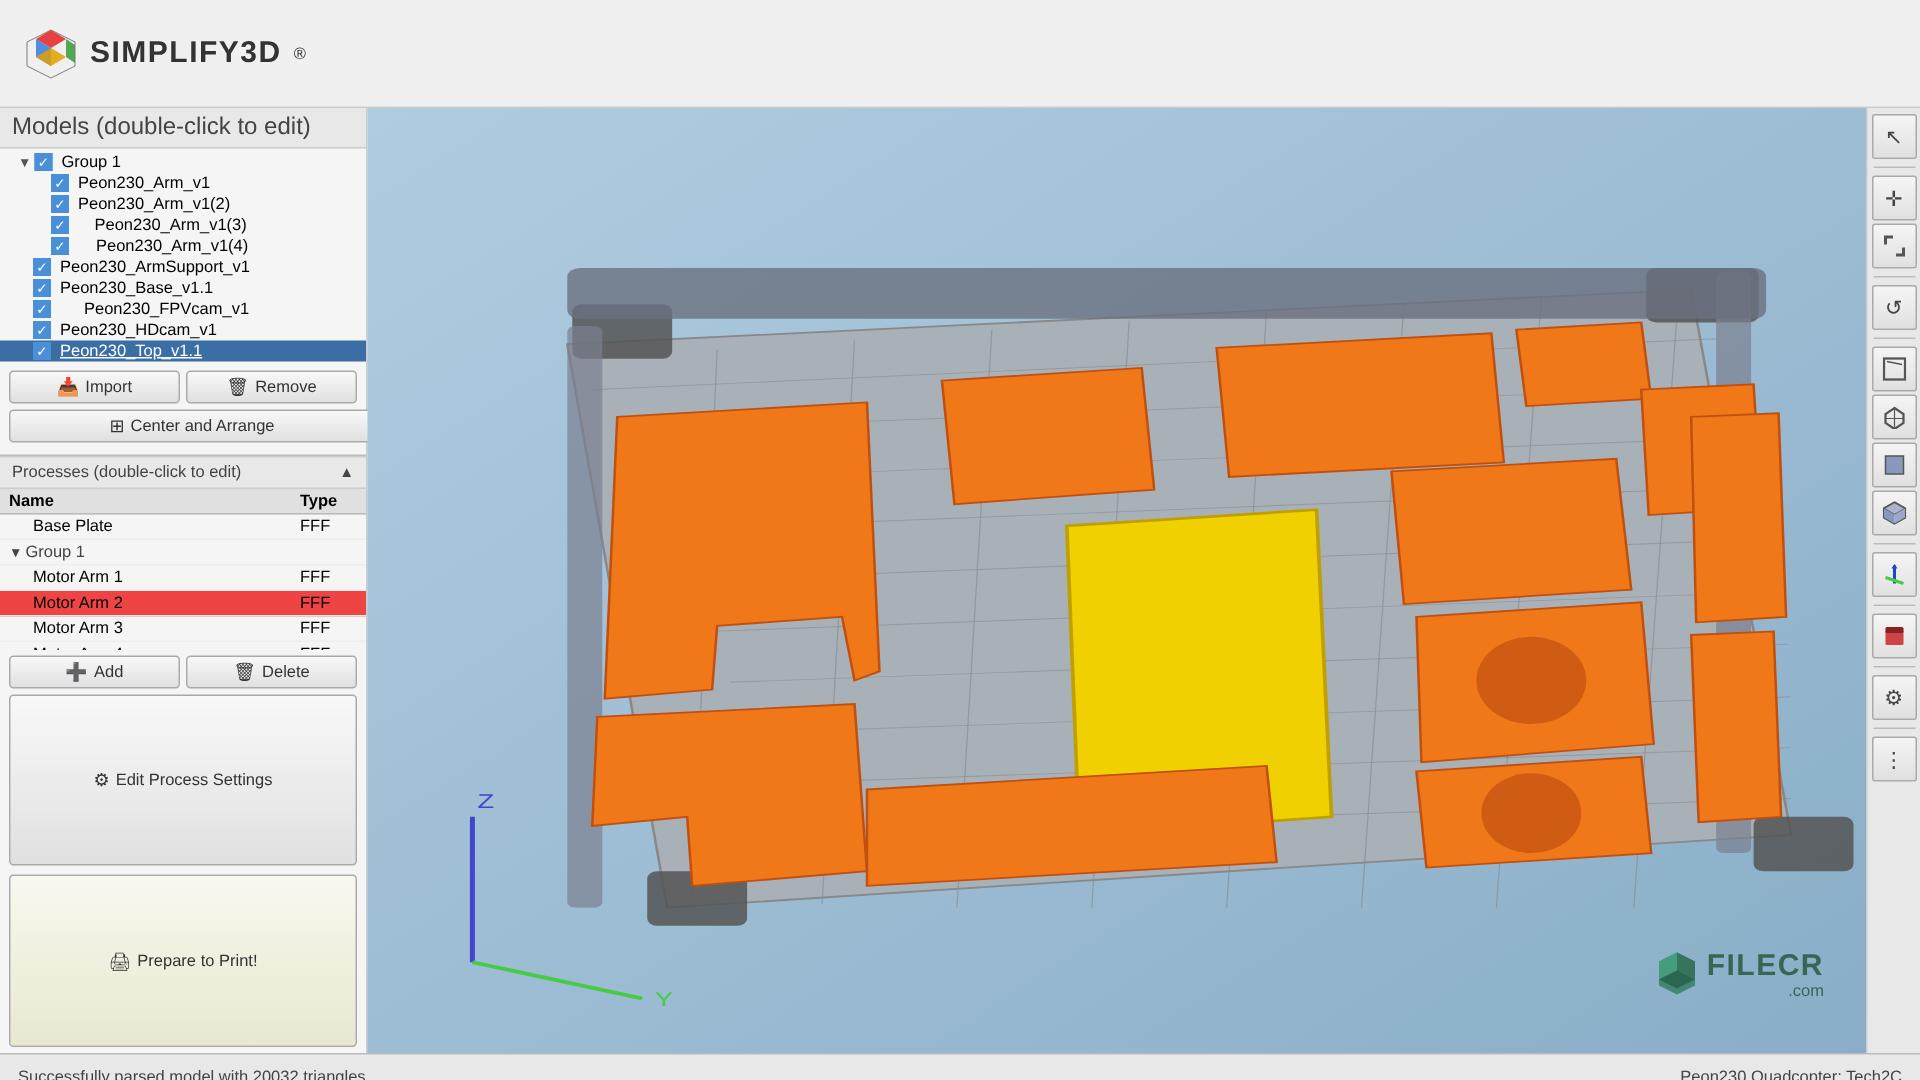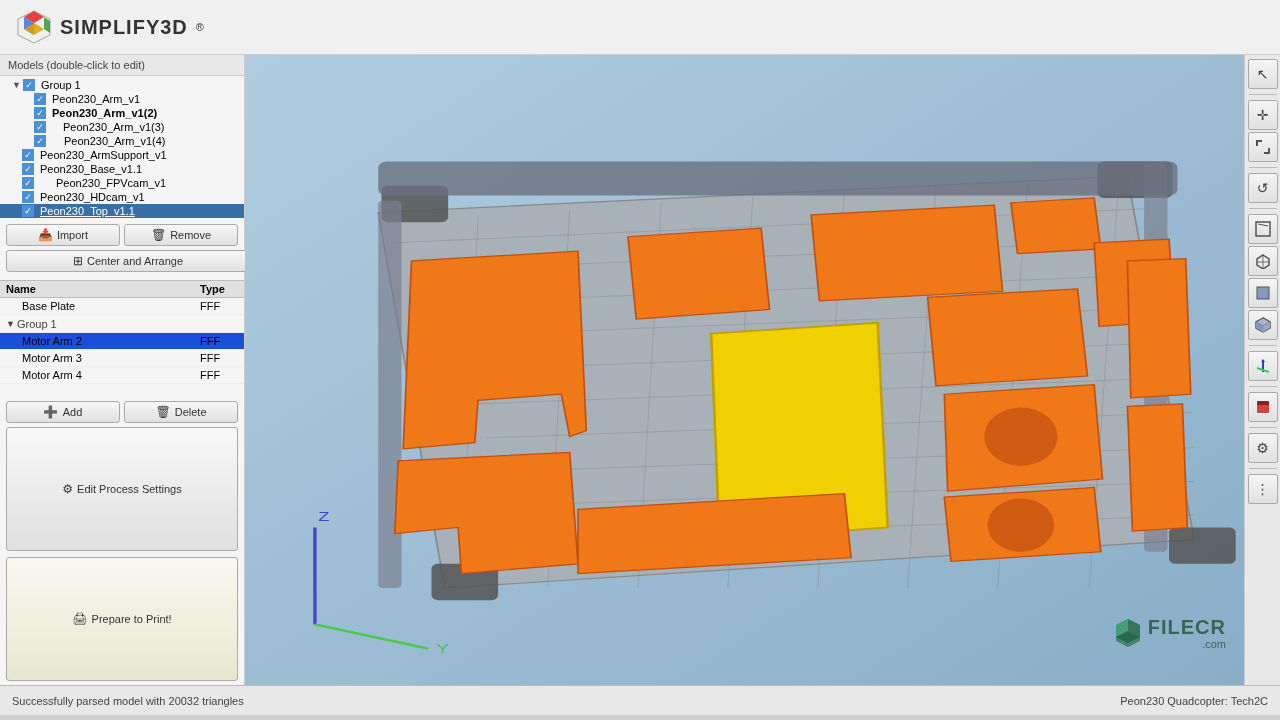--- a/index.html
+++ b/index.html
@@ -8,21 +8,21 @@
       height: 720px;
       overflow: hidden;
       font-family: Arial, sans-serif;
       font-size: 12px;
       background: #d0d0d0;
     }
 
     
     #titlebar {
       width: 100%;
-      height: 55px;
+      height: 72px;
       background: #f0f0f0;
       display: flex;
       align-items: center;
       padding: 0 16px;
       border-bottom: 1px solid #ccc;
     }
     #logo-area {
       display: flex;
       align-items: center;
       gap: 8px;
@@ -57,21 +57,21 @@
 
     
     #models-section {
       flex: 0 0 auto;
       border-bottom: 1px solid #bbb;
       padding-bottom: 4px;
     }
     #models-header {
       background: #e8e8e8;
       padding: 4px 8px;
-      font-size: 11px;
+      font-size: 16px;
       color: #444;
       border-bottom: 1px solid #ccc;
     }
     #models-tree {
       padding: 2px 0;
       font-size: 11px;
     }
     .tree-item {
       display: flex;
       align-items: center;
@@ -166,21 +166,21 @@
       padding: 2px 6px;
       text-align: left;
       font-size: 11px;
       font-weight: bold;
     }
     tbody td {
       padding: 2px 6px;
       font-size: 11px;
       border-bottom: 1px solid #eee;
     }
-    .proc-row.selected { background: #1d4ed8; }
+    .proc-row.selected { background: #ef4444; }
     .proc-group-row td { color: #444; }
 
     
     #processes-buttons {
       display: flex;
       gap: 4px;
       padding: 4px 6px;
     }
     #edit-process-btn, #prepare-btn {
       width: calc(100% - 12px);
@@ -304,21 +304,21 @@
             <span class="indent2" style="display:inline-flex;align-items:center;">
               <span style="width:10px;display:inline-block;"></span>
               <span class="checkbox checked">✓</span>
               <span style="margin-left:3px;">Peon230_Arm_v1</span>
             </span>
           </div>
           <div class="tree-item">
             <span class="indent2" style="display:inline-flex;align-items:center;">
               <span style="width:10px;display:inline-block;"></span>
               <span class="checkbox checked">✓</span>
-              <span style="margin-left:3px;font-weight:bold;">Peon230_Arm_v1(2)</span>
+              <span style="margin-left:3px;">Peon230_Arm_v1(2)</span>
             </span>
           </div>
           <div class="tree-item">
             <span class="indent2" style="display:inline-flex;align-items:center;">
               <span style="width:10px;display:inline-block;"></span>
               <span class="checkbox checked">✓</span>
               <span style="margin-left:14px;">Peon230_Arm_v1(3)</span>
             </span>
           </div>
           <div class="tree-item">
@@ -374,37 +374,45 @@
           <span>Remove</span>
         </button>
       </div>
       <button class="btn" id="center-arrange-btn">
         <span class="btn-icon">⊞</span>
         <span>Center and Arrange</span>
       </button>
     </div>
 
     <div id="processes-section">
+      <div id="processes-header">
+        <span>Processes (double-click to edit)</span>
+        <span style="cursor:pointer;font-size:10px;">▲</span>
+      </div>
       <div id="processes-table">
         <table>
           <thead>
             <tr>
               <th>Name</th>
               <th style="width:50px;">Type</th>
             </tr>
           </thead>
           <tbody id="processes-tbody">
 
           <tr class="proc-row">
                 <td><span style="padding-left:16px;">Base Plate</span></td>
                 <td>FFF</td>
               </tr>
               <tr class="proc-row proc-group-row">
                 <td><span style="padding-left:0px;display:inline-flex;align-items:center;"><span style="font-size:9px;margin-right:2px;">▼</span>Group 1</span></td>
                 <td></td>
+              </tr>
+              <tr class="proc-row">
+                <td><span style="padding-left:16px;">Motor Arm 1</span></td>
+                <td>FFF</td>
               </tr>
               <tr class="proc-row selected">
                 <td><span style="padding-left:16px;">Motor Arm 2</span></td>
                 <td>FFF</td>
               </tr>
               <tr class="proc-row">
                 <td><span style="padding-left:16px;">Motor Arm 3</span></td>
                 <td>FFF</td>
               </tr>
               <tr class="proc-row">
@@ -511,21 +519,21 @@
         <polygon points="530,170 565,168 568,280 532,283" fill="#f07818" stroke="#c05010" stroke-width="1"></polygon>
         <polygon points="530,290 563,288 566,390 533,393" fill="#f07818" stroke="#c05010" stroke-width="1"></polygon>
 
         <line x1="42" y1="470" x2="42" y2="390" stroke="#4444cc" stroke-width="2"></line>
         <line x1="42" y1="470" x2="110" y2="490" stroke="#44cc44" stroke-width="2"></line>
         <text x="44" y="385" fill="#4444cc" font-size="11">Z</text>
         <text x="115" y="494" fill="#44cc44" font-size="11">Y</text>
       </svg>
     </div>
 
-    <div id="filecr-watermark" style="position:absolute;bottom:35px;right:18px;display:flex;align-items:center;gap:4px;">
+    <div id="filecr-watermark" style="position:absolute;bottom:35px;right:28px;display:flex;align-items:flex-start;gap:4px;">
       <svg width="32" height="32" viewBox="0 0 32 32">
         <polygon points="4,8 16,2 28,8 28,24 16,30 4,24" fill="#2a7a5a" opacity="0.9"></polygon>
         <polygon points="4,8 16,2 16,14 4,20" fill="#3a9a70"></polygon>
         <polygon points="16,2 28,8 28,20 16,14" fill="#2a6a4a"></polygon>
         <polygon points="4,20 16,14 28,20 16,26" fill="#1a5a3a"></polygon>
       </svg>
       <div style="display:flex;flex-direction:column;line-height:1.1;">
         <span style="font-size:20px;font-weight:900;color:#2a5a40;letter-spacing:1px;">FILECR</span>
         <span style="font-size:11px;color:#2a5a40;text-align:right;">.com</span>
       </div>

